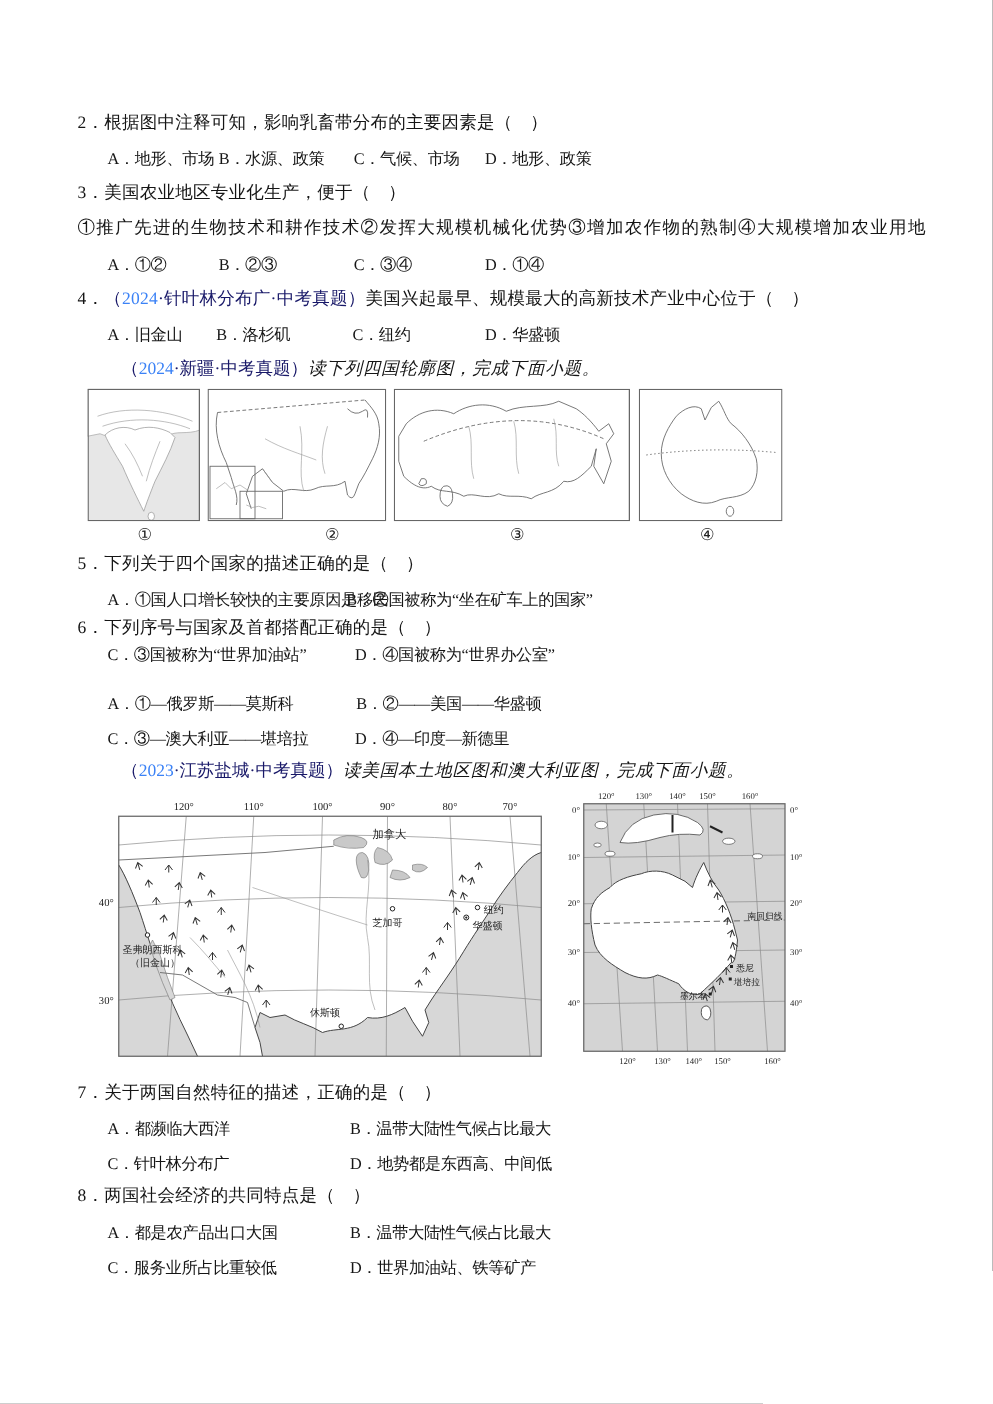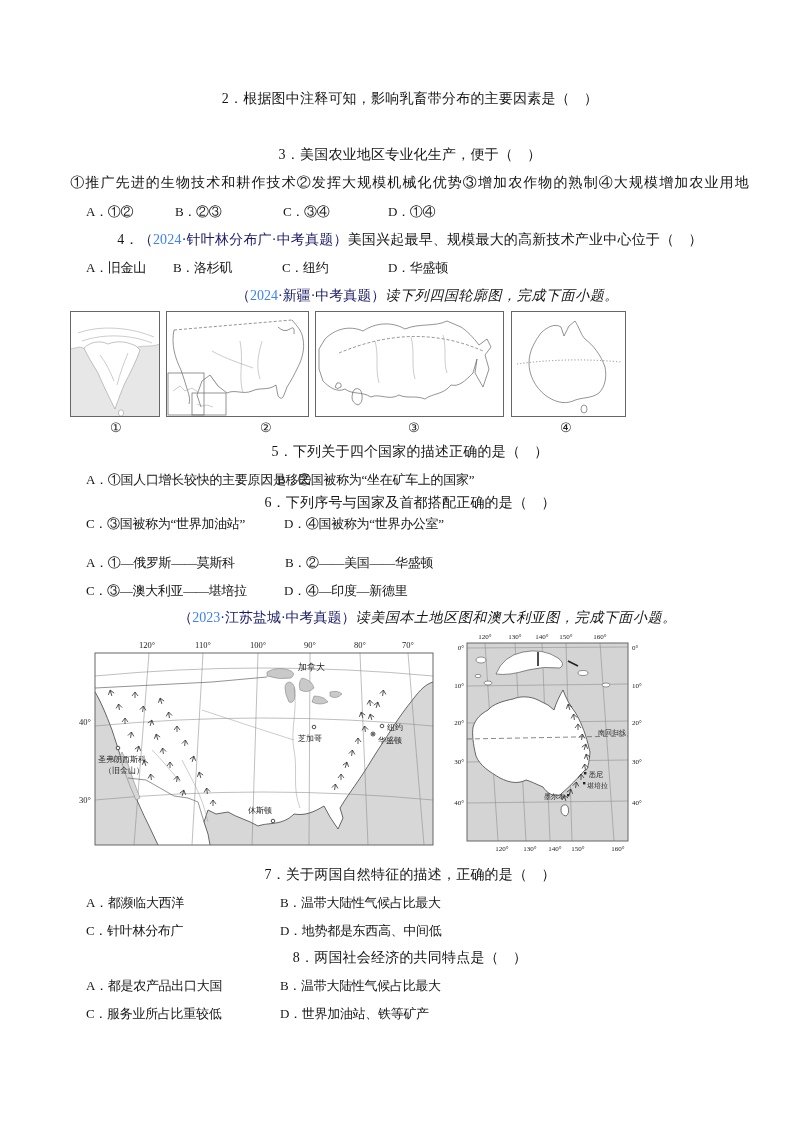--- a/index.html
+++ b/index.html
@@ -1,21 +1,21 @@
 <!DOCTYPE html>
 <html><head>
 <meta charset="utf-8">
 <style>
   html,body{margin:0;padding:0;background:#888;}
   .page{
     position:relative;width:794px;height:1123px;margin:0 auto;background:#fff;
     font-family:"Liberation Serif","DejaVu Serif",serif;color:#151515;
     font-size:14px;overflow:hidden;
   }
-  .line{position:absolute;left:62px;right:36px;height:22px;line-height:22px;white-space:nowrap;text-align:center;}
+  .line{position:absolute;left:62px;right:36px;height:22px;line-height:22px;white-space:nowrap;}
   .stem{letter-spacing:.2px;}
   .statement{letter-spacing:1.1px;}
   .opt{position:absolute;top:0;font-size:13px;letter-spacing:-.3px;}
   .src{color:#181868;}
   .yr{color:#3b82f6;}
   .kai{font-style:italic;letter-spacing:.6px;}
   .circ{font-size:13px;color:#222;}
   svg{position:absolute;}
   svg text{font-family:"Liberation Serif","DejaVu Serif",serif;fill:#222;}
   .mapbox{stroke:#666;fill:none;stroke-width:1;}
@@ -28,20 +28,26 @@
   .cjk-lab{font-size:8px;}
   .cjk-lab-s{font-size:7px;}
 </style>
 </head>
 <body>
 
 <div class="page">
 
   <div class="line stem" style="top:88px">
     <span>2．</span><span>根据图中注释可知，影响乳畜带分布的主要因素是（　）</span>
+  </div>
+  <div class="line" style="top:116px">
+    <span class="opt" style="left:24px">A．地形、市场</span>
+    <span class="opt" style="left:113px">B．水源、政策</span>
+    <span class="opt" style="left:221px">C．气候、市场</span>
+    <span class="opt" style="left:326px">D．地形、政策</span>
   </div>
 
   <div class="line stem" style="top:144px">
     <span>3．</span><span>美国农业地区专业化生产，便于（　）</span>
   </div>
   <div class="line statement" style="top:172px">①推广先进的生物技术和耕作技术②发挥大规模机械化优势③增加农作物的熟制④大规模增加农业用地</div>
   <div class="line" style="top:201px">
     <span class="opt" style="left:24px">A．①②</span>
     <span class="opt" style="left:113px">B．②③</span>
     <span class="opt" style="left:221px">C．③④</span>

